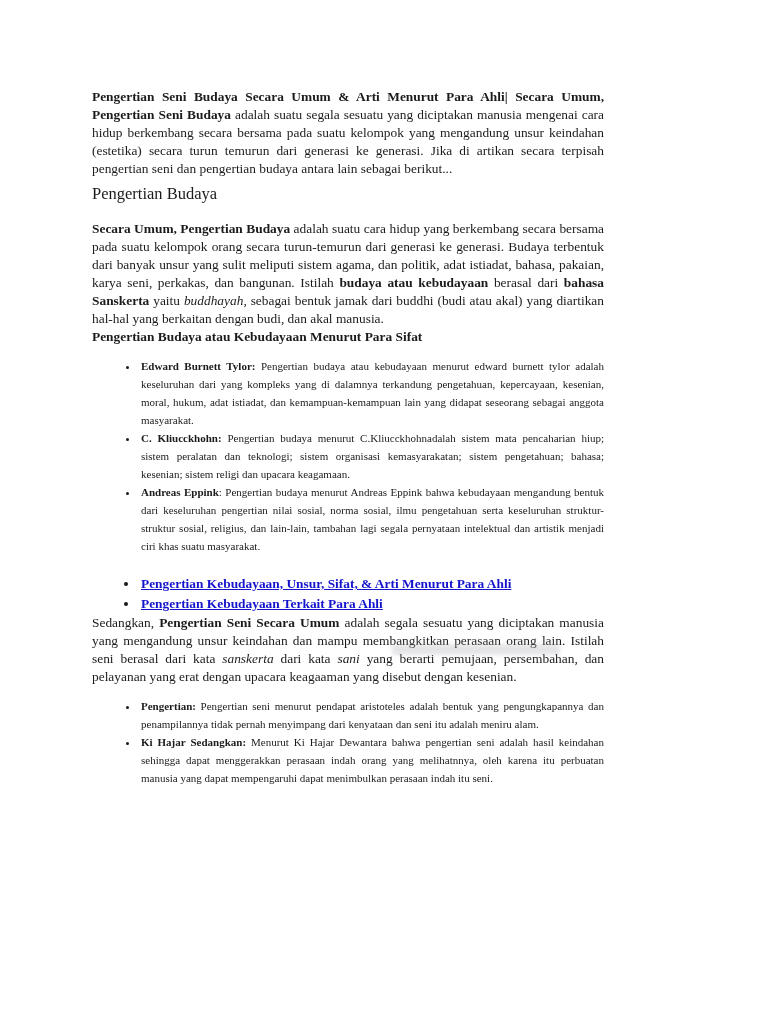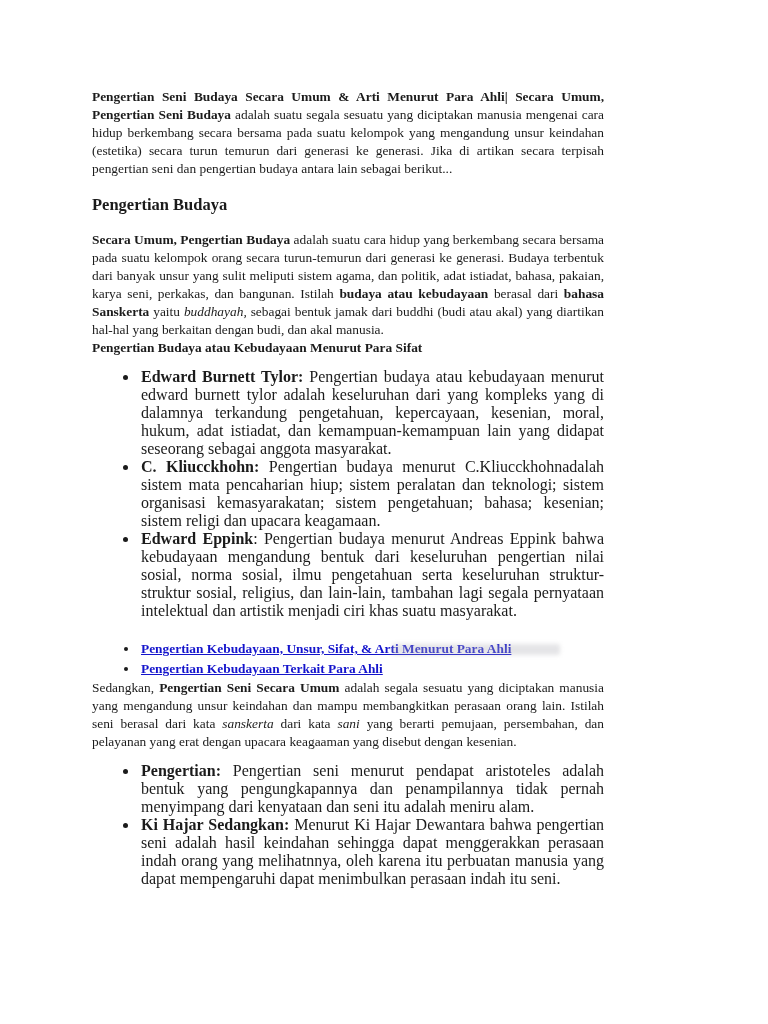--- a/index.html
+++ b/index.html
@@ -25,38 +25,38 @@
   }
   p.body-para {
     font-size: 13.4px;
     line-height: 18px;
     text-align: justify;
     margin: 0;
   }
   h1.doc-heading {
     font-size: 16.5px;
     line-height: 20px;
-    font-weight: bold;
-    margin: 17px 0 16px 0;
+    font-weight: normal;
+    margin: 6px 0 16px 0;
   }
   h1.seni-heading { margin-top: 17px; }
   .subhead {
     font-size: 13.4px;
     line-height: 18px;
     font-weight: bold;
     margin: 0;
   }
   .artikel-label { margin-top: 21px; }
   ul.bullet-list {
     list-style: disc;
     margin: 11px 0 0 0;
     padding: 0 0 0 47px;
   }
   ul.bullet-list li {
-    font-size: 16px;
+    font-size: 11px;
     line-height: 18px;
     text-align: justify;
     padding-left: 2px;
   }
   ul.link-list {
     list-style: disc;
     margin: 19px 0 0 0;
     padding: 0 0 0 47px;
   }
   ul.link-list li {
@@ -92,21 +92,21 @@
 
   <h1 class="doc-heading">Pengertian Budaya</h1>
 
   <p class="body-para"><strong>Secara Umum, Pengertian Budaya</strong><span> adalah suatu cara hidup yang berkembang secara bersama pada suatu kelompok orang secara turun-temurun dari generasi ke generasi. Budaya terbentuk dari banyak unsur yang sulit meliputi sistem agama, dan politik, adat istiadat, bahasa, pakaian, karya seni, perkakas, dan bangunan. Istilah </span><strong>budaya atau kebudayaan</strong><span> berasal dari </span><strong>bahasa Sanskerta</strong><span> yaitu </span><em>buddhayah,</em><span> sebagai bentuk jamak dari buddhi (budi atau akal) yang diartikan hal-hal yang berkaitan dengan budi, dan akal manusia.</span></p>
 
   <p class="subhead">Pengertian Budaya atau Kebudayaan Menurut Para Sifat</p>
 
   <ul class="bullet-list">
     <li><strong>Edward Burnett Tylor:</strong><span> Pengertian budaya atau kebudayaan menurut edward burnett tylor adalah keseluruhan dari yang kompleks yang di dalamnya terkandung pengetahuan, kepercayaan, kesenian, moral, hukum, adat istiadat, dan kemampuan-kemampuan lain yang didapat seseorang sebagai anggota masyarakat.</span></li>
     <li><strong>C. Kliucckhohn:</strong><span> Pengertian budaya menurut C.Kliucckhohnadalah sistem mata pencaharian hiup; sistem peralatan dan teknologi; sistem organisasi kemasyarakatan; sistem pengetahuan; bahasa; kesenian; sistem religi dan upacara keagamaan.</span></li>
-    <li><strong>Edward Eppink</strong><span>: Pengertian budaya menurut Andreas Eppink bahwa kebudayaan mengandung bentuk dari keseluruhan pengertian nilai sosial, norma sosial, ilmu pengetahuan serta keseluruhan struktur-struktur sosial, religius, dan lain-lain, tambahan lagi segala pernyataan intelektual dan artistik menjadi ciri khas suatu masyarakat.</span></li>
+    <li><strong>Andreas Eppink</strong><span>: Pengertian budaya menurut Andreas Eppink bahwa kebudayaan mengandung bentuk dari keseluruhan pengertian nilai sosial, norma sosial, ilmu pengetahuan serta keseluruhan struktur-struktur sosial, religius, dan lain-lain, tambahan lagi segala pernyataan intelektual dan artistik menjadi ciri khas suatu masyarakat.</span></li>
   </ul>
 
 
   <ul class="link-list">
     <li><a class="doc-link">Pengertian Kebudayaan, Unsur, Sifat, &amp; Arti Menurut Para Ahli</a></li>
     <li><a class="doc-link">Pengertian Kebudayaan Terkait Para Ahli</a></li>
   </ul>
 
   <div class="smudge"></div>
 

